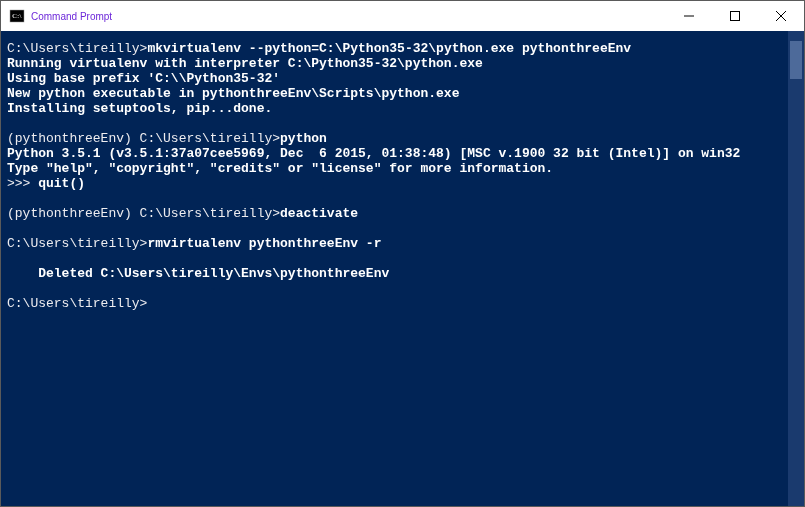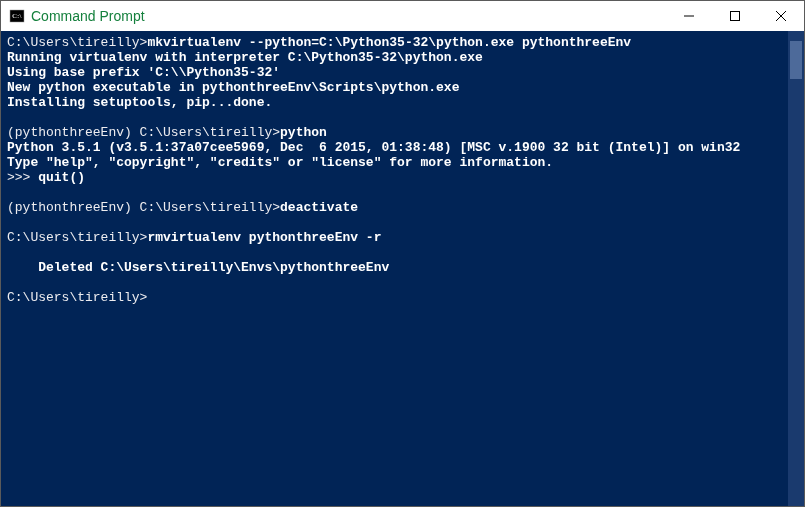--- a/index.html
+++ b/index.html
@@ -28,22 +28,22 @@
   }
   .titlebar .app-icon {
     width: 16px;
     height: 16px;
     margin-right: 6px;
     display: flex;
     align-items: center;
     justify-content: center;
   }
   .titlebar .title {
-    font-size: 14px;
-    color: #15803d;
+    font-size: 10px;
+    color: #6d28d9;
     flex: 1;
   }
   .win-controls {
     display: flex;
     height: 100%;
   }
   .win-btn {
     width: 46px;
     height: 100%;
     display: flex;
@@ -75,21 +75,21 @@
     background: #slategray;
     background: #4d6a9a;
     border-radius: 0;
   }
   .terminal {
     position: absolute;
     left: 0;
     top: 0;
     right: 16px;
     bottom: 0;
-    padding: 4px 6px;
+    padding: 10px 6px;
     font-family: Consolas, "Courier New", monospace;
     font-size: 13px;
     line-height: 15px;
     color: #eeedf0;
     white-space: pre;
     overflow: hidden;
   }
   .bold { font-weight: bold; color: #ffffff; }
 </style>
 </head>

